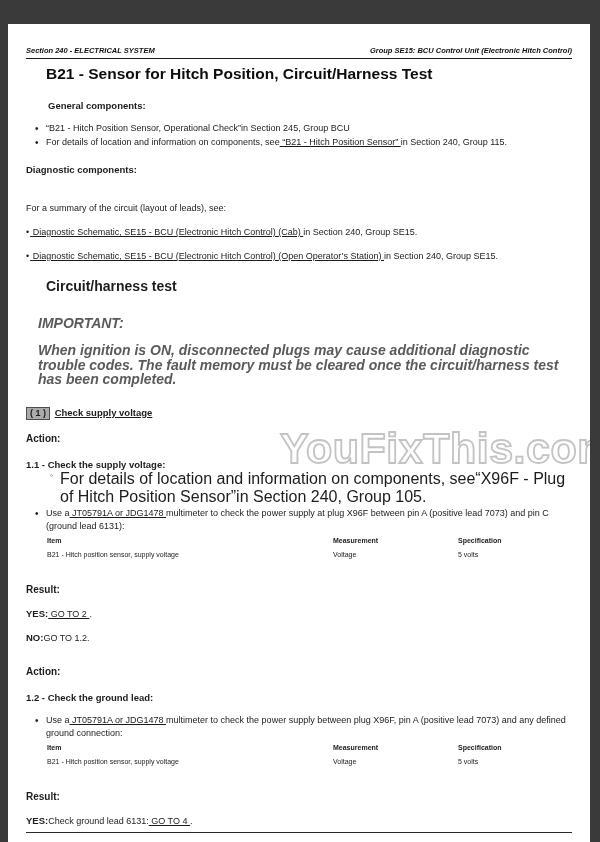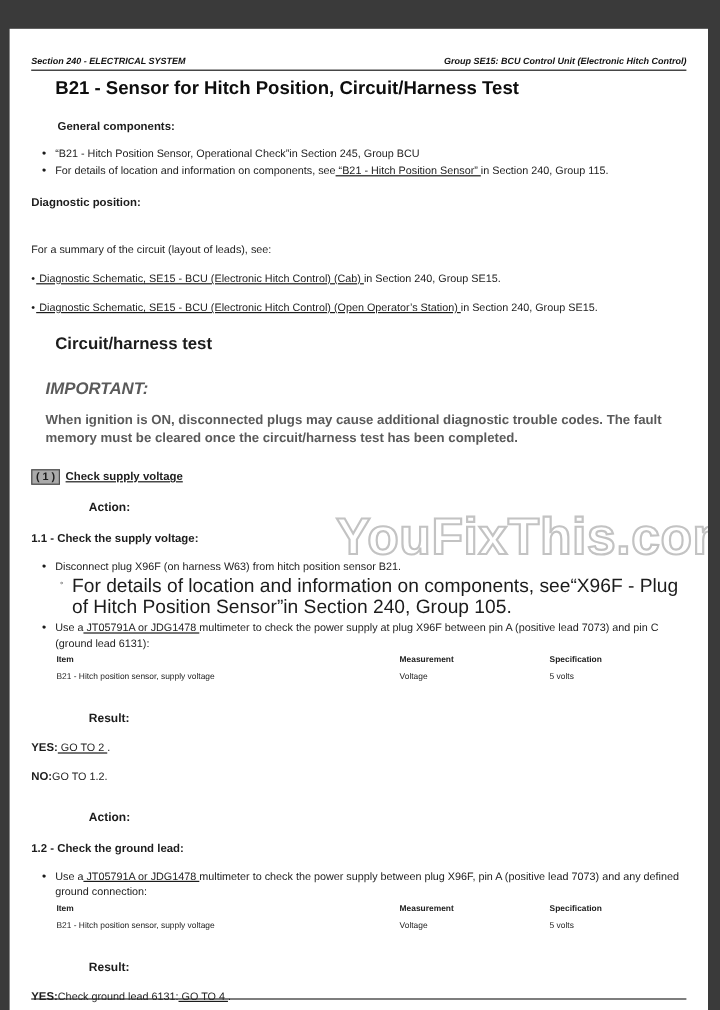--- a/index.html
+++ b/index.html
@@ -33,29 +33,29 @@
   .sub-list li::before { content:"\25E6"; position:absolute; left:24px; font-size:8px; top:1px; }
 
   .section-heading { font-size:9.5px; font-weight:bold; margin-top:15px; }
   .plain-line { font-size:9px; margin-top:28px; }
   .link-line { font-size:9px; margin-top:14px; }
   .link-line .dot { margin-right:1px; }
   .doc-link { text-decoration:underline; color:#1c1c1c; cursor:pointer; }
 
   .circuit-title { font-size:14px; font-weight:bold; margin:17px 0 0 20px; }
   .important-label { font-size:14px; font-weight:bold; font-style:italic; color:#5a5a5a; margin:21px 0 0 12px; }
-  .important-text { font-size:11px; font-weight:bold; color:#5a5a5a;
+  .important-text { font-size:14px; font-weight:bold; font-style:italic; color:#5a5a5a;
     margin:12px 4px 0 12px; line-height:14.5px; }
 
   .step-line { margin-top:20px; font-size:9.5px; }
   .step-badge { background:#aaaaaa; border:1px solid #4d4d4d; font-weight:bold;
     padding:0px 3px 1px 3px; margin-right:2px; font-size:9px; }
   .step-title { font-weight:bold; text-decoration:underline; }
 
-  .action-label, .result-label { font-size:10px; font-weight:bold; margin-top:15px;margin-left:48px; }
+  .action-label, .result-label { font-size:10px; font-weight:bold; margin-top:15px; }
   .substep-title { font-size:9.5px; font-weight:bold; margin-top:15px; }
 
   .spec-table { margin:3px 0 0 21px; font-size:7px; }
   .spec-row { display:grid; grid-template-columns:286px 125px auto; }
   .spec-head { font-weight:bold; }
   .spec-body { margin-top:7px; }
 
   .result-label { margin-top:26px; }
   .result-line { font-size:9px; margin-top:13px; }
   .result-line b { font-size:9.5px; }
@@ -90,41 +90,38 @@
   <hr class="header-rule">
 
   <div class="page-title">B21 - Sensor for Hitch Position, Circuit/Harness Test</div>
 
   <div class="gi-heading">General components:</div>
   <ul class="bullet-list">
     <li>“B21 - Hitch Position Sensor, Operational Check”in Section 245, Group BCU</li>
     <li><span>For details of location and information on components, see</span><span class="doc-link"> “B21 - Hitch Position Sensor” </span><span>in Section 240, Group 115.</span></li>
   </ul>
 
-  <div class="section-heading">Diagnostic position:</div>
+  <div class="section-heading">Diagnostic components:</div>
   <div class="plain-line">For a summary of the circuit (layout of leads), see:</div>
   <div class="link-line"><span class="dot">•</span><span class="doc-link"> Diagnostic Schematic, SE15 - BCU (Electronic Hitch Control) (Cab) </span><span>in Section 240, Group SE15.</span></div>
   <div class="link-line"><span class="dot">•</span><span class="doc-link"> Diagnostic Schematic, SE15 - BCU (Electronic Hitch Control) (Open Operator’s Station) </span><span>in Section 240, Group SE15.</span></div>
 
   <div class="circuit-title">Circuit/harness test</div>
 
   <div class="important-label">IMPORTANT:</div>
   <div class="important-text">When ignition is ON, disconnected plugs may cause additional diagnostic trouble codes. The fault memory must be cleared once the circuit/harness test has been completed.</div>
 
   <div class="step-line">
     <span class="step-badge">( 1 )</span>
     <span class="step-title">Check supply voltage</span>
   </div>
 
   <div class="action-label">Action:</div>
   <div class="substep-title">1.1 - Check the supply voltage:</div>
 
-  <ul class="bullet-list">
-    <li>Disconnect plug X96F (on harness W63) from hitch position sensor B21.</li>
-  </ul>
   <ul class="sub-list">
     <li>For details of location and information on components, see“X96F - Plug of Hitch Position Sensor”in Section 240, Group 105.</li>
   </ul>
   <ul class="bullet-list" style="margin-top:1px;">
     <li><span>Use a</span><span class="doc-link"> JT05791A or JDG1478 </span><span>multimeter to check the power supply at plug X96F between pin A (positive lead 7073) and pin C (ground lead 6131):</span></li>
   </ul>
 
   <div class="spec-table">
     <div class="spec-row spec-head">
       <span>Item</span>

